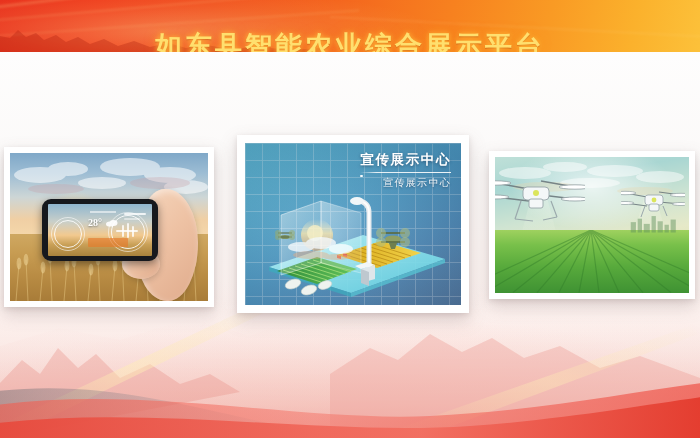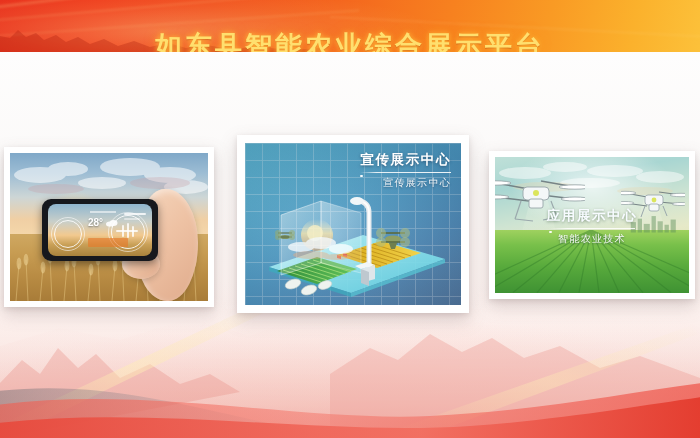--- a/index.html
+++ b/index.html
@@ -60,22 +60,22 @@
   .t-right{text-align:right;}
 
   
   .c1-sky{position:absolute;left:0;top:0;width:100%;height:62%;
     background:linear-gradient(#7fa8c8 0%,#9dbdd4 22%,#cdd6d6 48%,#f0cfa4 72%,#f7dcae 100%);}
   .c1-sun{position:absolute;left:14%;top:26%;width:74px;height:74px;border-radius:50%;
     background:radial-gradient(circle,rgba(255,246,214,.95) 0%,rgba(255,230,170,.55) 38%,rgba(255,220,160,0) 70%);}
   .c1-field{position:absolute;left:0;bottom:0;width:100%;height:45%;
     background:linear-gradient(#cfa862 0%,#c79c52 28%,#b98c44 62%,#a87c38 100%);}
   .c1-phone{position:absolute;border-radius:9px;background:#16181d;box-shadow:0 3px 9px rgba(0,0,0,.45);}
-  .c1-screen{position:absolute;left:6px;top:5px;right:6px;bottom:5px;border-radius:8px;overflow:hidden;
-    background:linear-gradient(#8fb6cf 0%,#c9cfc9 34%,#f2c98f 60%,#c9a057 78%,#a8823c 100%);}
+  .c1-screen{position:absolute;left:6px;top:5px;right:6px;bottom:5px;border-radius:1px;overflow:hidden;
+    background:linear-gradient(#8fb6cf 0%,#c9cfc9 34%,#f2c98f 60%,#c9a057 78%,#a8823c 100%);font-family:Liberation Serif, serif;}
   .c1-hand{position:absolute;border-radius:46% 52% 48% 50%/54% 48% 52% 46%;
     background:linear-gradient(135deg,#f5d6bd 0%,#eec2a4 45%,#e0ab8c 100%);
     box-shadow:inset 2px 3px 7px rgba(255,255,255,.45), 0 2px 6px rgba(0,0,0,.18);}
   .hud-ring{position:absolute;border-radius:50%;border:1.4px solid rgba(255,255,255,.85);}
   .hud-ring.thin{border-width:1px;border-color:rgba(255,255,255,.55);}
   .mini-bar{position:absolute;height:2px;background:rgba(255,255,255,.8);border-radius:1px;}
   .temp{position:absolute;color:#fff;font-weight:bold;text-shadow:0 1px 2px rgba(0,0,0,.4);}
 
   
   .c2-bg{position:absolute;left:0;top:0;width:100%;height:100%;
@@ -485,23 +485,15 @@
           <rect x="28" y="21" width="10" height="7" rx="2"></rect>
         </g>
         <g stroke="#9aa8ac" stroke-width="1" fill="none">
           <path d="M24,23 L20,34"></path>
             <path d="M42,23 L46,33"></path>
         </g>
         <circle cx="33" cy="17" r="2.4" fill="#d8e24a" opacity=".9"></circle>
       </svg>
     </div>
 
-    <div class="card-text" style="left:0;right:0;top:58px;text-align:center;">
-      <div class="card-title" style="color:#f7fbff;text-shadow:0 1px 3px rgba(60,90,60,.55);">应用展示中心</div>
-      <div style="position:relative;width:86px;margin:0 auto;">
-        <div class="card-rule"></div>
-        <div class="card-rule-dot" style="left:0;top:3.2px;"></div>
-      </div>
-      <div class="card-sub">智能农业技术</div>
-    </div>
   </div>
 
 </div>
 
 </body></html>

